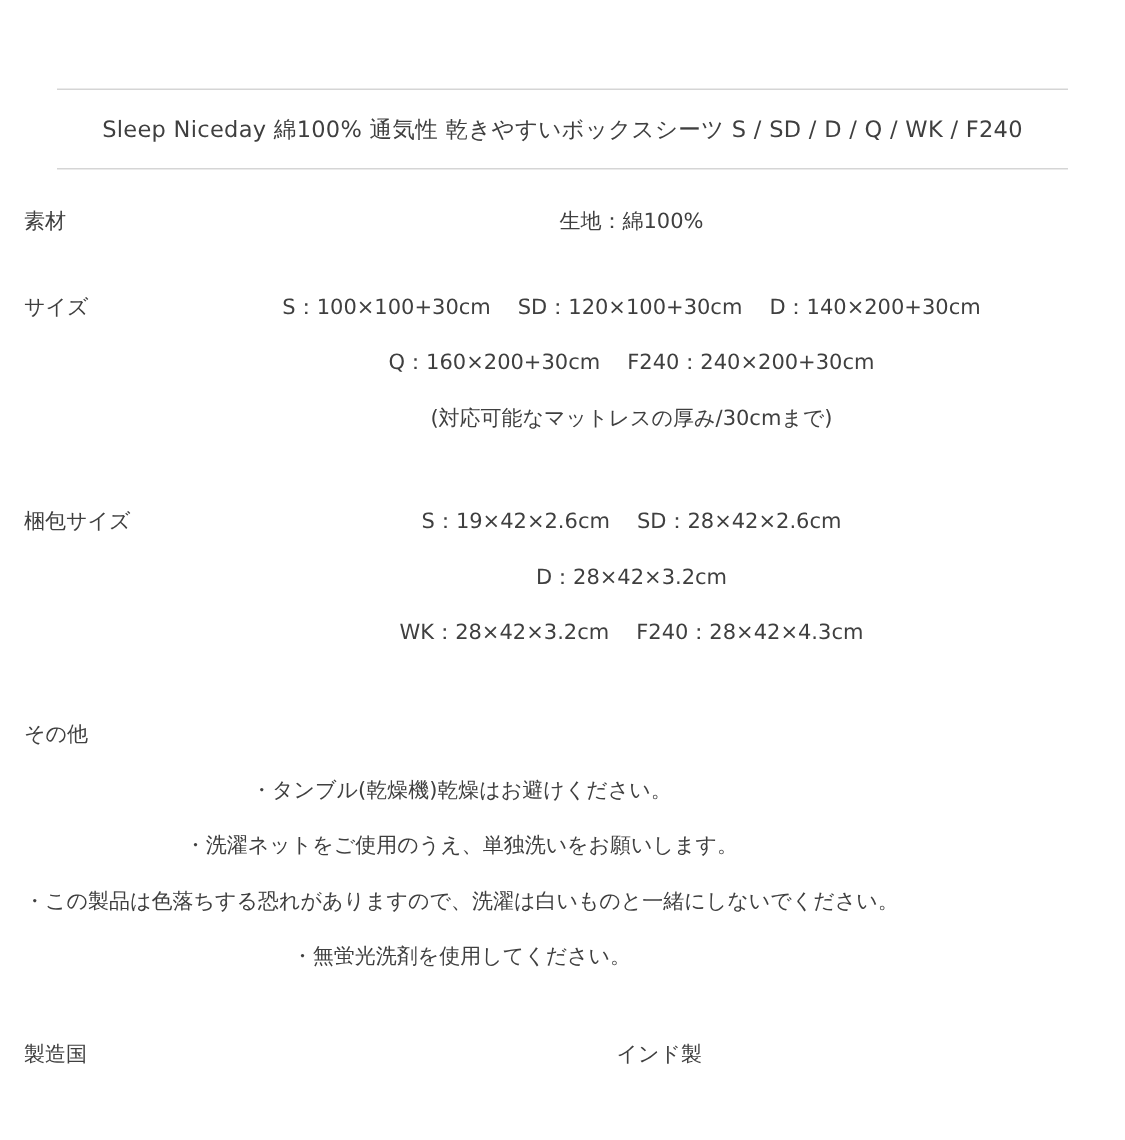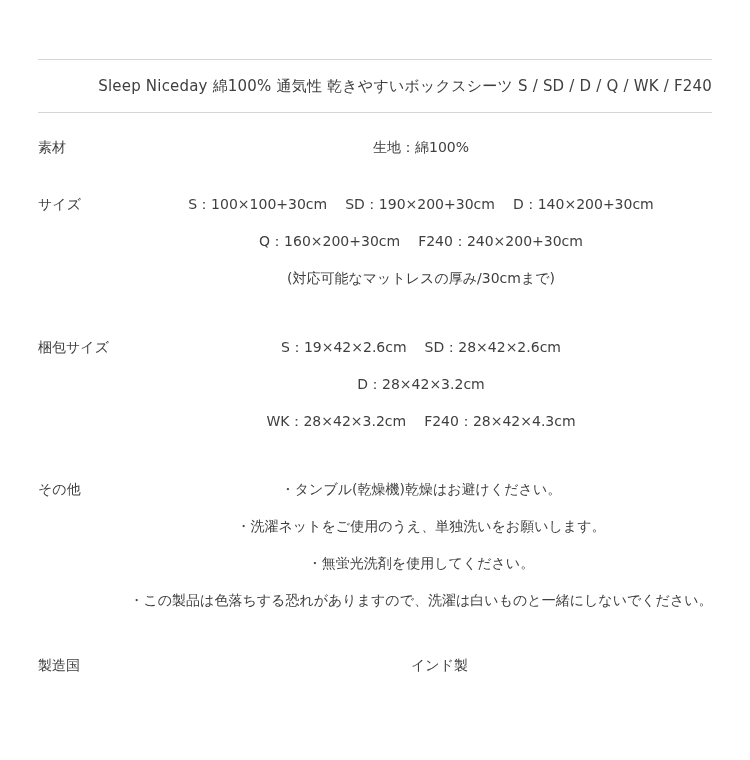--- a/index.html
+++ b/index.html
@@ -25,35 +25,35 @@
     border-top: 1px solid var(--divider);
     margin: 0 38px;
     height: 0;
   }
   .divider.top { margin-top: 59px; }
 
   .title-row {
     height: 52px;
     display: flex;
     align-items: center;
-    justify-content: flex-end;
+    justify-content: center;
     padding: 0 38px;
   }
   .title {
     font-size: 15px;
     letter-spacing: 0.2px;
     white-space: nowrap;
   }
 
-  .spec-table { padding: 0 38px; }
+  .spec-table { padding: 0 16px; }
   .spec-row { display: flex; align-items: flex-start; }
   .spec-row[data-key="material"]     { margin-top: 16px; }
   .spec-row[data-key="size"]         { margin-top: 20px; }
   .spec-row[data-key="package-size"] { margin-top: 32px; }
-  .spec-row[data-key="other"]        { margin-top: 31px; }
+  .spec-row[data-key="other"]        { margin-top: 31px; flex-direction: column; }
   .spec-row[data-key="country"]      { margin-top: 28px; gap: 37px; }
 
   .spec-label {
     width: 92px;
     flex: none;
     height: 37px;
     display: flex;
     align-items: center;
     white-space: nowrap;
   }
@@ -84,21 +84,21 @@
           <div class="spec-line">
             <span class="spec-item">生地：綿100%</span>
           </div>
         </div>
       </div>
       <div class="spec-row" data-key="size">
         <div class="spec-label">サイズ</div>
         <div class="spec-lines">
           <div class="spec-line">
             <span class="spec-item">S：100×100+30cm</span>
-            <span class="spec-item">SD：190×200+30cm</span>
+            <span class="spec-item">SD：120×100+30cm</span>
             <span class="spec-item">D：140×200+30cm</span>
           </div>
           <div class="spec-line">
             <span class="spec-item">Q：160×200+30cm</span>
             <span class="spec-item">F240：240×200+30cm</span>
           </div>
           <div class="spec-line">
             <span class="spec-item">(対応可能なマットレスの厚み/30cmまで)</span>
           </div>
         </div>
@@ -122,24 +122,24 @@
       <div class="spec-row" data-key="other">
         <div class="spec-label">その他</div>
         <div class="spec-lines">
           <div class="spec-line">
             <span class="spec-item">・タンブル(乾燥機)乾燥はお避けください。</span>
           </div>
           <div class="spec-line">
             <span class="spec-item">・洗濯ネットをご使用のうえ、単独洗いをお願いします。</span>
           </div>
           <div class="spec-line">
-            <span class="spec-item">・無蛍光洗剤を使用してください。</span>
+            <span class="spec-item">・この製品は色落ちする恐れがありますので、洗濯は白いものと一緒にしないでください。</span>
           </div>
           <div class="spec-line">
-            <span class="spec-item">・この製品は色落ちする恐れがありますので、洗濯は白いものと一緒にしないでください。</span>
+            <span class="spec-item">・無蛍光洗剤を使用してください。</span>
           </div>
         </div>
       </div>
       <div class="spec-row" data-key="country">
         <div class="spec-label">製造国</div>
         <div class="spec-lines">
           <div class="spec-line">
             <span class="spec-item">インド製</span>
           </div>
         </div>

